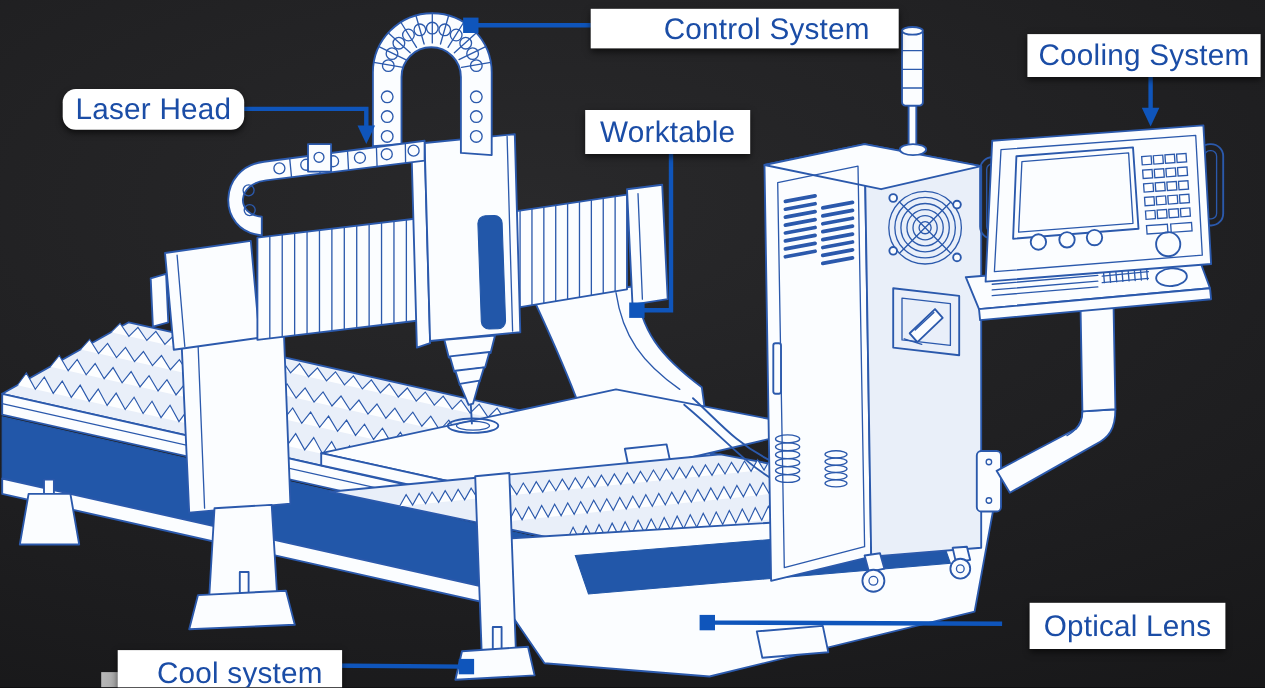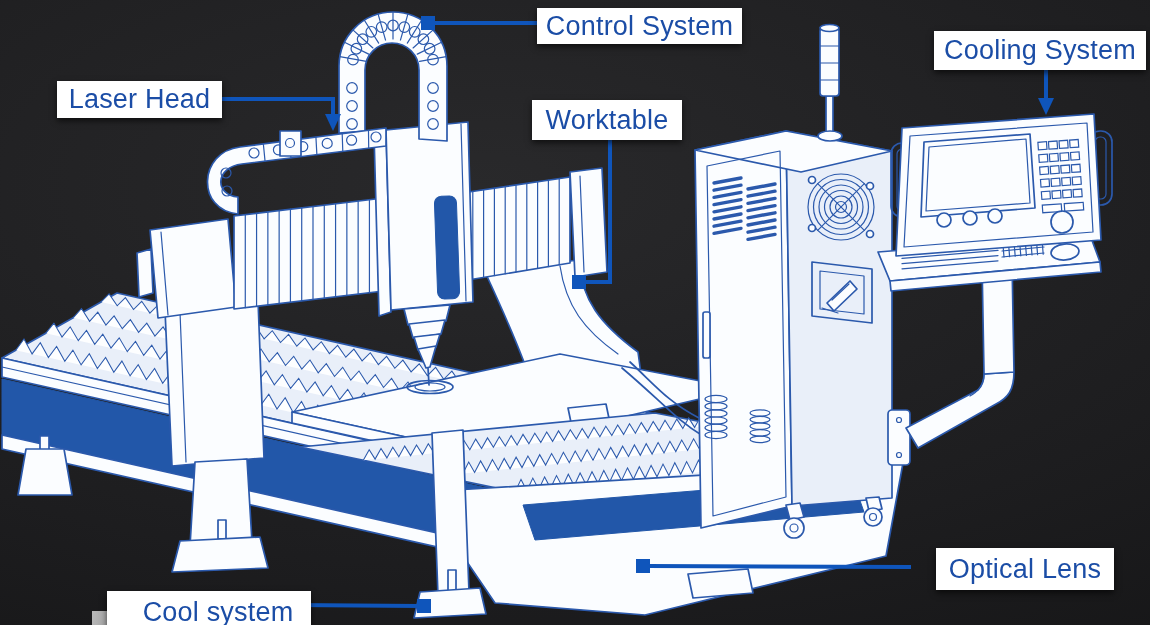--- a/index.html
+++ b/index.html
@@ -375,24 +375,24 @@
       </g>
       <g>
         <line class="cn" x1="911" y1="567" x2="648" y2="566"></line>
         <rect class="cnf" x="636" y="559" width="14" height="14"></rect>
       </g>
     </g>
   </svg>
 
   <div class="wedge" style="left:92px;top:611px;width:115px;height:14px;"></div>
 
-  <div class="label" style="left:537px;top:8px;width:205px;height:36px;">
+  <div class="label" style="left:537px;top:8px;width:240px;height:36px;padding-left:40px;">
     <span>Control System</span>
   </div>
-  <div class="label" style="left:57px;top:81px;width:165px;height:37px;">
+  <div class="label" style="left:57px;top:81px;width:165px;height:37px;border-radius:12px;">
     <span>Laser Head</span>
   </div>
   <div class="label" style="left:532px;top:100px;width:150px;height:40px;">
     <span>Worktable</span>
   </div>
   <div class="label" style="left:934px;top:31px;width:212px;height:39px;">
     <span>Cooling System</span>
   </div>
   <div class="label" style="left:107px;top:591px;width:186px;height:42px;padding-left:18px;">
     <span>Cool system</span>

